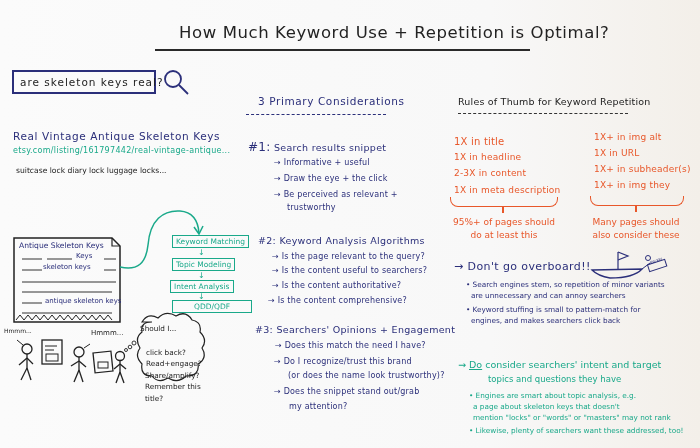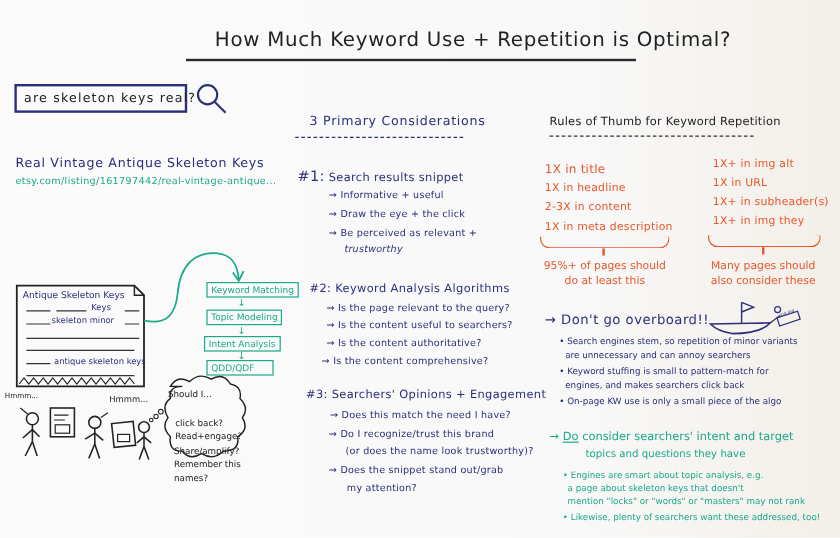--- a/index.html
+++ b/index.html
@@ -68,52 +68,53 @@
 <div class="abs searchbox"></div>
 <div class="abs searchtext">are skeleton keys real?</div>
 <svg class="abs search-icon" width="30" height="30" viewBox="0 0 30 30">
   <circle cx="11" cy="11" r="8" fill="none" stroke="#2b2f7a" stroke-width="1.8"></circle>
   <line x1="17" y1="17" x2="26" y2="26" stroke="#2b2f7a" stroke-width="1.8"></line>
 </svg>
 
 <div class="abs res-title navy">Real Vintage Antique Skeleton Keys</div>
 <div class="abs res-url teal">etsy.com/listing/161797442/real-vintage-antique...</div>
 <div class="abs res-desc">
+  <div>suitcase lock diary lock luggage locks...</div>
 </div>
 
 <svg class="abs doc" width="110" height="92" viewBox="0 0 110 92">
   <path d="M2 2 L100 2 L108 10 L108 86 L2 86 Z" fill="none" stroke="#222" stroke-width="1.5"></path>
   <path d="M100 2 L100 10 L108 10" fill="none" stroke="#222" stroke-width="1.2"></path>
   <path d="M4 84 l4 -5 l4 5 l4 -5 l4 5 l4 -5 l4 5 l4 -5 l4 5 l4 -5 l4 5 l4 -5 l4 5 l4 -5 l4 5 l4 -5 l4 5 l4 -5 l4 5 l4 -5 l4 5 l4 -5 l4 5 l4 -5 l4 5" fill="none" stroke="#222" stroke-width="1"></path>
   <line x1="10" y1="23" x2="30" y2="23" stroke="#333" stroke-width="1"></line>
   <line x1="35" y1="23" x2="60" y2="23" stroke="#333" stroke-width="1"></line>
   <line x1="92" y1="23" x2="104" y2="23" stroke="#333" stroke-width="1"></line>
   <line x1="10" y1="34" x2="30" y2="34" stroke="#333" stroke-width="1"></line>
   <line x1="92" y1="34" x2="104" y2="34" stroke="#333" stroke-width="1"></line>
   <line x1="10" y1="46" x2="104" y2="46" stroke="#333" stroke-width="1"></line>
   <line x1="10" y1="56" x2="100" y2="56" stroke="#333" stroke-width="1"></line>
   <line x1="10" y1="67" x2="30" y2="67" stroke="#333" stroke-width="1"></line>
   <line x1="10" y1="77" x2="100" y2="77" stroke="#333" stroke-width="1"></line>
 </svg>
 <div class="abs doc-title">Antique Skeleton Keys</div>
 <div class="abs doc-kw" style="left:76px;top:252px;">Keys</div>
-<div class="abs doc-kw" style="left:43px;top:263px;">skeleton minor</div>
+<div class="abs doc-kw" style="left:43px;top:263px;">skeleton keys</div>
 <div class="abs doc-kw" style="left:45px;top:297px;">antique skeleton keys</div>
 
 <svg class="abs" style="left:118px;top:205px;" width="90" height="70" viewBox="0 0 90 70">
   <path d="M2 62 C20 66, 28 58, 30 40 C32 15, 45 5, 62 6 C75 7, 80 15, 81 28" fill="none" stroke="#1aa98a" stroke-width="1.5"></path>
   <path d="M76 22 L81 29 L85 21" fill="none" stroke="#1aa98a" stroke-width="1.5"></path>
 </svg>
 <div class="flowbox" style="left:172px;top:235px;">Keyword Matching</div>
 <div class="abs teal" style="left:198px;top:248px;font-size:8px;">↓</div>
 <div class="flowbox" style="left:172px;top:258px;">Topic Modeling</div>
 <div class="abs teal" style="left:198px;top:271px;font-size:8px;">↓</div>
 <div class="flowbox" style="left:170px;top:280px;">Intent Analysis</div>
 <div class="abs teal" style="left:198px;top:292px;font-size:8px;">↓</div>
-<div class="flowbox" style="left:172px;top:300px;width:56px;">QDD/QDF</div>
+<div class="flowbox" style="left:172px;top:300px;width:80px;text-align:center;">QDD/QDF</div>
 
 <svg class="abs" style="left:2px;top:322px;" width="135" height="62" viewBox="0 0 135 62">
 
   <circle cx="25" cy="27" r="5" fill="none" stroke="#222" stroke-width="1.3"></circle>
   <line x1="25" y1="32" x2="25" y2="46" stroke="#222" stroke-width="1.3"></line>
   <line x1="25" y1="36" x2="17" y2="43" stroke="#222" stroke-width="1.3"></line>
   <line x1="25" y1="36" x2="31" y2="42" stroke="#222" stroke-width="1.3"></line>
   <line x1="25" y1="46" x2="19" y2="58" stroke="#222" stroke-width="1.3"></line>
   <line x1="25" y1="46" x2="29" y2="58" stroke="#222" stroke-width="1.3"></line>
   <line x1="15" y1="18" x2="21" y2="23" stroke="#222" stroke-width="1"></line>
@@ -149,34 +150,34 @@
 
 <svg class="abs" style="left:128px;top:312px;" width="80" height="76" viewBox="0 0 80 76">
   <path d="M14 10 q6 -10 16 -4 q8 -8 18 -2 q10 -6 16 4 q10 2 8 12 q8 8 2 16 q6 10 -4 16 q2 12 -12 12 q-8 8 -18 2 q-10 6 -16 -2 q-12 0 -10 -12 q-8 -8 -2 -16 q-6 -10 2 -16 q-2 -10 10 -10 z" fill="none" stroke="#222" stroke-width="1.2"></path>
 </svg>
 <div class="abs cloud-text">
   <div>Should I...</div>
   <div style="padding-left:6px;margin-top:12px;">click back?</div>
   <div style="padding-left:6px;">Read+engage?</div>
   <div style="padding-left:5px;">Share/amplify?</div>
   <div style="padding-left:5px;">Remember this</div>
-  <div style="padding-left:5px;">names?</div>
+  <div style="padding-left:5px;">title?</div>
 </div>
 
 <div class="abs mid-head navy">3 Primary Considerations</div>
 <div class="abs dash" style="left:246px;top:114px;width:140px;"></div>
 
 <div class="abs sec-head navy" style="left:248px;top:140px;">
   <span style="font-size:12px;">#1:</span>
   <span>Search results snippet</span>
 </div>
 <div class="abs sec-item navy" style="left:274px;top:158px;">→ Informative + useful</div>
 <div class="abs sec-item navy" style="left:274px;top:174px;">→ Draw the eye + the click</div>
 <div class="abs sec-item navy" style="left:274px;top:190px;">→ Be perceived as relevant +</div>
-<div class="abs sec-item navy" style="left:287px;top:203px;font-style:italic;">trustworthy</div>
+<div class="abs sec-item navy" style="left:287px;top:203px;">trustworthy</div>
 
 <div class="abs sec-head navy" style="left:258px;top:235px;">
   <span>#2:</span>
   <span>Keyword Analysis Algorithms</span>
 </div>
 <div class="abs sec-item navy" style="left:272px;top:252px;">→ Is the page relevant to the query?</div>
 <div class="abs sec-item navy" style="left:272px;top:266px;">→ Is the content useful to searchers?</div>
 <div class="abs sec-item navy" style="left:272px;top:281px;">→ Is the content authoritative?</div>
 <div class="abs sec-item navy" style="left:268px;top:296px;">→ Is the content comprehensive?</div>
 
@@ -226,21 +227,20 @@
   <line x1="52" y1="19" x2="60" y2="13" stroke="#2b2f7a" stroke-width="1"></line>
   <rect x="58" y="12" width="18" height="7" fill="none" stroke="#2b2f7a" stroke-width="1" transform="rotate(-18 67 15)"></rect>
 </svg>
 <div class="abs" style="left:650px;top:259px;font-size:3.5px;color:#2b2f7a;transform:rotate(-18deg);">KW KW</div>
 
 <div class="abs" style="left:466px;top:279px;">
   <div class="bullet">• Search engines stem, so repetition of minor variants</div>
   <div class="bullet" style="padding-left:5px;">are unnecessary and can annoy searchers</div>
   <div class="bullet" style="margin-top:3px;">• Keyword stuffing is small to pattern-match for</div>
   <div class="bullet" style="padding-left:5px;">engines, and makes searchers click back</div>
-  <div class="bullet" style="margin-top:3px;">• On-page KW use is only a small piece of the algo</div>
 </div>
 
 <div class="abs do-line">
   <div>
     <span>→</span>
     <u>Do</u><span> consider searchers' intent and target</span>
   </div>
   <div style="padding-left:30px;font-size:8.5px;">topics and questions they have</div>
 </div>
 

